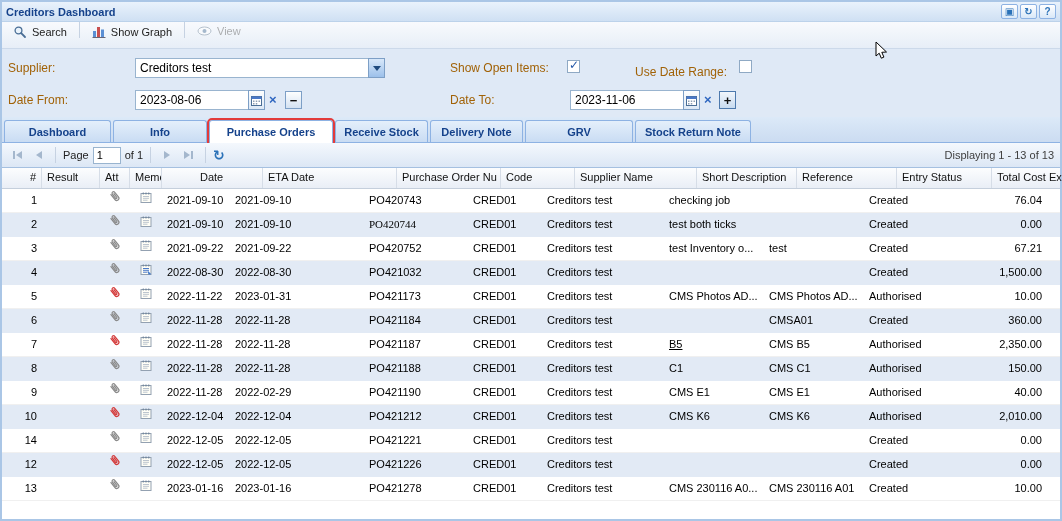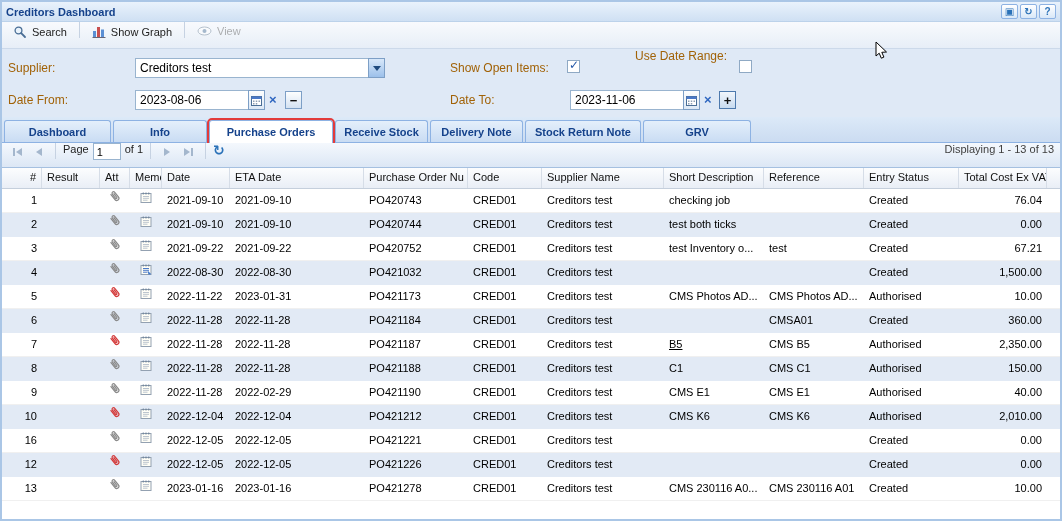--- a/index.html
+++ b/index.html
@@ -42,21 +42,21 @@
   .checkbox.checked::after{content:"✓";position:absolute;top:-3px;left:1px;color:#2457a8;font-size:12px;font-weight:bold}
   
   .tabstrip{height:26px;flex:0 0 26px;display:flex;gap:2px;align-items:flex-end;padding-left:2px;
     background:linear-gradient(#dce9f8,#cbdcf1);border-bottom:1px solid #8db2e3}
   .tab{height:22px;border:1px solid #8db2e3;border-bottom:none;border-radius:3px 3px 0 0;cursor:pointer;
     background:linear-gradient(#e4effb,#c9dcf3);color:var(--tab-text,#15428b);font-weight:bold;font-size:11px;
     display:flex;align-items:center;justify-content:center;white-space:nowrap}
   .tab.active{background:#fff;height:23px;margin-bottom:-1px}
   .tab.annotated{outline:2px solid var(--annotation,#e23b3b)}
   
-  .pagingbar{height:25px;flex:0 0 25px;display:flex;align-items:flex-start;gap:4px;padding:0 6px;
+  .pagingbar{height:25px;flex:0 0 25px;display:flex;align-items:center;gap:4px;padding:0 6px;
     background:linear-gradient(#f4f8fd,#dce7f5);border-bottom:1px solid #a5c0e0}
   .pbtn{width:18px;height:18px;display:flex;align-items:center;justify-content:center;cursor:default}
   .tri{width:0;height:0}
   .tri.left{border-top:4px solid transparent;border-bottom:4px solid transparent;border-right:6px solid #a4b7cd}
   .tri.right{border-top:4px solid transparent;border-bottom:4px solid transparent;border-left:6px solid #a4b7cd}
   .bar{width:2px;height:8px;background:#a4b7cd;margin:0 1px}
   .pageinput{width:28px;height:17px;padding:0 3px;font-size:11px}
   .plabel{color:#222}
   .refresh{color:var(--accent-blue,#2b72b8);font-size:14px;font-weight:bold;cursor:pointer;line-height:14px}
   .displaying{margin-left:auto;color:#3e3e3e}
@@ -125,21 +125,21 @@
   <div class="filters">
     <span class="flabel" style="left:6px;top:12px">Supplier:</span>
     <div class="combo" style="left:133px;top:9px">
       <input value="Creditors test" style="">
       <span class="trigger">
           <span class="arrow-down"></span>
         </span>
     </div>
     <span class="flabel" style="left:448px;top:12px">Show Open Items:</span>
     <span class="checkbox checked" style="left:565px;top:11px"></span>
-    <span class="flabel" style="left:633px;top:0">Use Date Range:</span>
+    <span class="flabel" style="left:633px;top:16px">Use Date Range:</span>
     <span class="checkbox" style="left:737px;top:11px"></span>
 
     <span class="flabel" style="left:6px;top:44px">Date From:</span>
     <div class="datefield" style="left:133px;top:41px">
       <input value="2023-08-06" style="">
       <span class="trigger cal">
         <svg width="11" height="11" viewBox="0 0 11 11">
             <rect x="0.5" y="1.5" width="10" height="9" fill="#fff" stroke="#4a6e96"></rect>
             <rect x="0.5" y="1.5" width="10" height="2.5" fill="#4a79c8"></rect>
             <rect x="2" y="5.5" width="1.5" height="1.5" fill="#8fa0b4"></rect>
@@ -171,22 +171,22 @@
     <span class="xclear" style="left:702px;top:44px">×</span>
     <div class="minibtn plus" style="left:717px;top:42px">+</div>
   </div>
 
   <div class="tabstrip">
       <div class="tab" style="width: 107px;">Dashboard</div>
       <div class="tab" style="width: 94px;">Info</div>
       <div class="tab active annotated" style="width: 124px;">Purchase Orders</div>
       <div class="tab" style="width: 93px;">Receive Stock</div>
       <div class="tab" style="width: 93px;">Delivery Note</div>
+      <div class="tab" style="width: 108px;">GRV</div>
       <div class="tab" style="width: 116px;">Stock Return Note</div>
-      <div class="tab" style="width: 108px;">GRV</div>
     </div>
 
   <div class="pagingbar">
     <span class="pbtn">
         <span class="bar"></span>
         <span class="tri left"></span>
       </span>
     <span class="pbtn">
         <span class="tri left"></span>
       </span>
@@ -205,21 +205,21 @@
     <span class="tsep"></span>
     <span class="refresh">↻</span>
     <span class="displaying">Displaying 1 - 13 of 13</span>
   </div>
 
   <div class="gridhead">
       <div class="hcell right" style="width: 40px;">#</div>
       <div class="hcell" style="width: 58px;">Result</div>
       <div class="hcell" style="width: 30px;">Att</div>
       <div class="hcell" style="width: 32px;">Memo</div>
-      <div class="hcell" style="width: 68px;">Date</div>
+      <div class="hcell" style="width: 68px; margin-left: 33px;">Date</div>
       <div class="hcell" style="width: 134px;">ETA Date</div>
       <div class="hcell" style="width: 104px;">Purchase Order Nu</div>
       <div class="hcell" style="width: 74px;">Code</div>
       <div class="hcell" style="width: 122px;">Supplier Name</div>
       <div class="hcell" style="width: 100px;">Short Description</div>
       <div class="hcell" style="width: 100px;">Reference</div>
       <div class="hcell" style="width: 95px;">Entry Status</div>
       <div class="hcell right" style="width: 88px;">Total Cost Ex VAT</div>
     </div>
   <div class="gridbody">
@@ -266,21 +266,21 @@
               <circle cx="4.3" cy="3.5" r="0.9" fill="#74889e"></circle>
               <circle cx="7" cy="3.5" r="0.9" fill="#74889e"></circle>
               <circle cx="9.7" cy="3.5" r="0.9" fill="#74889e"></circle>
               <line x1="4" y1="6.5" x2="10" y2="6.5" stroke="#bcc5cf"></line>
               <line x1="4" y1="8.3" x2="10" y2="8.3" stroke="#bcc5cf"></line>
               <line x1="4" y1="10.2" x2="8.5" y2="10.2" stroke="#bcc5cf"></line>
             </svg></span>
         </div>
         <div class="gcell" style="width: 68px;">2021-09-10</div>
         <div class="gcell" style="width: 134px;">2021-09-10</div>
-        <div class="gcell" style="width: 104px;">PO420744</div>
+        <div class="gcell" style="width: 104px; font-family: Liberation Serif, serif;">PO420744</div>
         <div class="gcell" style="width: 74px;">CRED01</div>
         <div class="gcell" style="width: 122px;">Creditors test</div>
         <div class="gcell" style="width: 100px;">test both ticks</div>
         <div class="gcell" style="width: 100px;"></div>
         <div class="gcell" style="width: 95px;">Created</div>
         <div class="gcell right" style="width: 88px;">0.00</div>
       </div>
       <div class="grow">
         <div class="gcell right" style="width: 40px;">3</div>
         <div class="gcell" style="width: 58px;"></div>
@@ -508,21 +508,21 @@
         <div class="gcell" style="width: 134px;">2022-12-04</div>
         <div class="gcell" style="width: 104px;">PO421212</div>
         <div class="gcell" style="width: 74px;">CRED01</div>
         <div class="gcell" style="width: 122px;">Creditors test</div>
         <div class="gcell" style="width: 100px;">CMS K6</div>
         <div class="gcell" style="width: 100px;">CMS K6</div>
         <div class="gcell" style="width: 95px;">Authorised</div>
         <div class="gcell right" style="width: 88px;">2,010.00</div>
       </div>
       <div class="grow">
-        <div class="gcell right" style="width: 40px;">16</div>
+        <div class="gcell right" style="width: 40px;">14</div>
         <div class="gcell" style="width: 58px;"></div>
         <div class="gcell center" style="width: 30px;">
           <span><svg class="clipsvg" width="12" height="15" viewBox="0 0 12 15">
               <path d="M4 3.5 L4 10 a2.2 2.2 0 0 0 4.4 0 L8.4 4 a1.5 1.5 0 0 0 -3 0 L5.4 9.3 a0.75 0.75 0 0 0 1.5 0 L6.9 4.6" fill="none" stroke="#8a8a8a" stroke-width="1.2" stroke-linecap="round"></path>
             </svg></span>
         </div>
         <div class="gcell center" style="width: 32px;">
           <span><svg width="14" height="14" viewBox="0 0 14 14">
               <rect x="2" y="3.5" width="10" height="9" fill="#fffef6" stroke="#93a1b1"></rect>
               <circle cx="4.3" cy="3.5" r="0.9" fill="#74889e"></circle>

